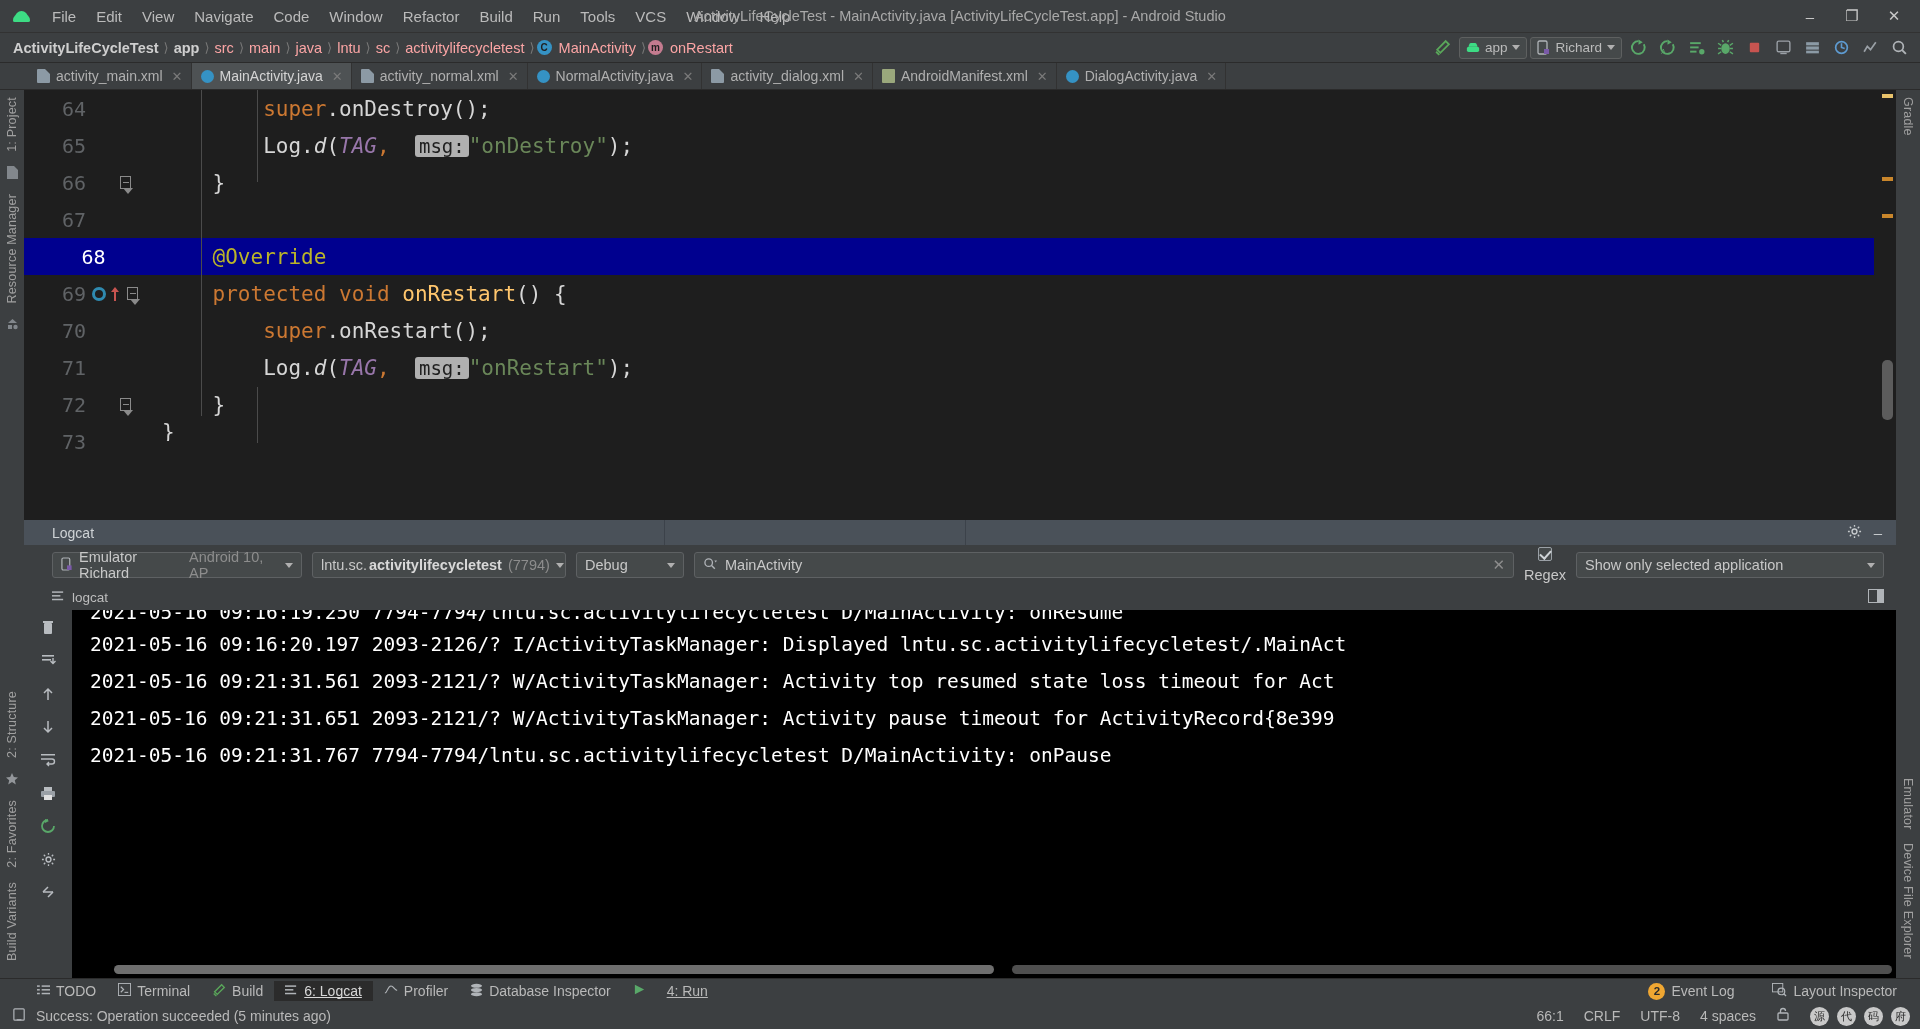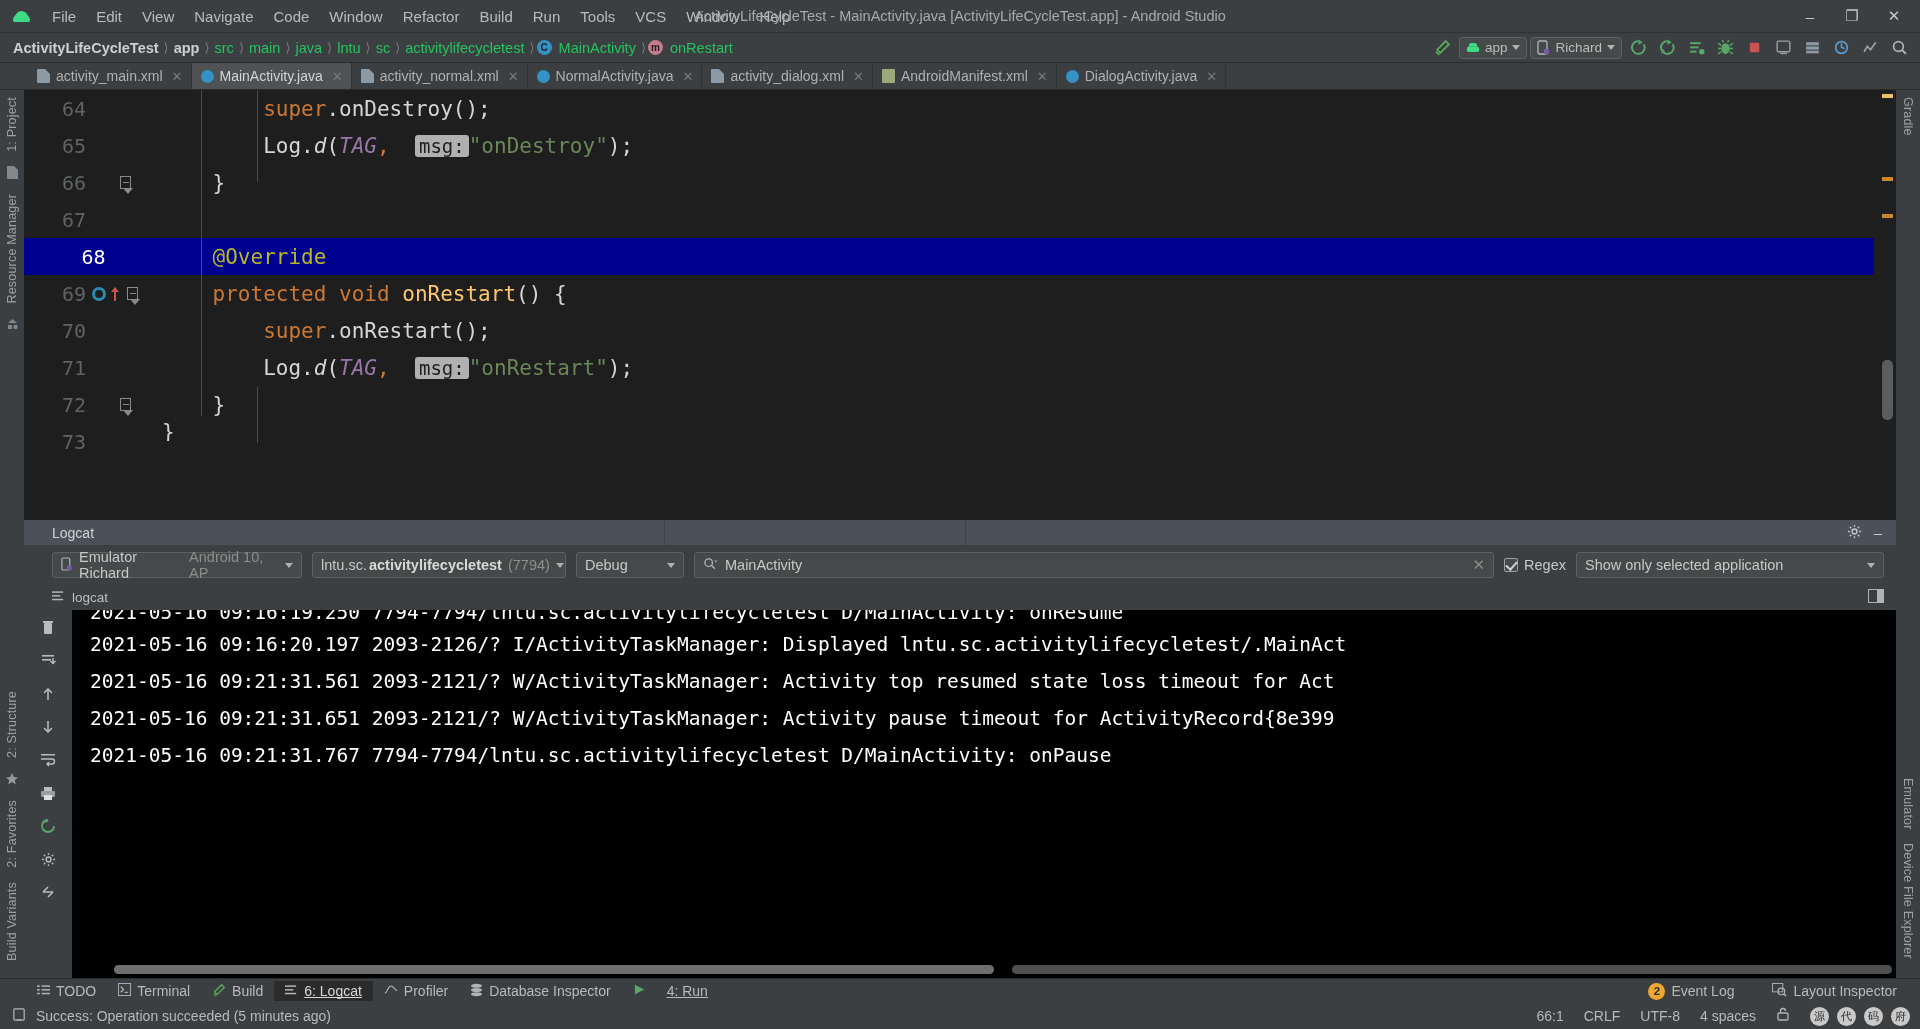--- a/index.html
+++ b/index.html
@@ -31,21 +31,21 @@
   }
   .win-btns { position: absolute; right: 6px; display: flex; align-items: center; gap: 2px; }
   .wb { width: 40px; height: 26px; display:flex; align-items:center; justify-content:center; color:#c8c8c8; font-size:15px;}
 
   
   .navbar {
     height: 30px; background: #3c3f41; display: flex; align-items: center;
     flex: none; border-bottom: 1px solid #2b2b2b; padding-left: 10px;
   }
   .crumbs { display: flex; align-items: center; gap: 0; font-size: 14.5px; color: #a9b7c6; }
-  .crumb { color: #22c55e; padding: 0 3px; white-space: nowrap; }
+  .crumb { color: #fca5a5; padding: 0 3px; white-space: nowrap; }
   .crumb.bold { font-weight: bold; color: #cfcfcf; }
   .sep { color: #787878; padding: 0 2px; font-size: 13px; }
   .cicon {
     width: 15px; height: 15px; border-radius: 50%; display: inline-flex;
     align-items: center; justify-content: center; font-size: 10px; color: #1f1f1f;
     margin-right: 4px; font-weight: bold;
   }
   .cicon.cls { background: #3592c4; }
   .cicon.mth { background: #c47b8f; }
   .navright { margin-left: auto; display: flex; align-items: center; gap: 3px; padding-right: 8px; }
@@ -149,21 +149,21 @@
     display: flex; align-items: center; padding: 0 8px; gap: 6px; color: #c8c8c8; font-size: 14.5px;
   }
   .lc-combo .dim { color: #8d8d8d; }
   .lc-combo .bold { font-weight: bold; color:#d8d8d8;}
   .searchbox {
     flex: 1; height: 26px; background: #45494a; border: 1px solid #5e6163; border-radius: 3px;
     display: flex; align-items: center; padding: 0 8px; gap: 8px; color: #c8c8c8; font-size: 14.5px;
     min-width: 0;
   }
   .searchbox .clear { margin-left: auto; color: #8d8d8d; font-size: 15px; }
-  .chk { display: flex; align-items: center; gap: 6px; color: #c8c8c8; font-size: 14.5px; }
+  .chk { display: flex; align-items: center; gap: 6px; color: #c8c8c8; font-size: 14.5px; flex-direction: column; }
   .chkbox { width: 14px; height: 14px; border: 1px solid #9aa0a6; background:#45494a; border-radius: 2px; position: relative;}
   .chkbox.on::after {
     content:""; position:absolute; left:3px; top:0px; width:5px; height:9px;
     border:solid #cfd3d6; border-width:0 2px 2px 0; transform: rotate(42deg);
   }
 
   .lc-subtab {
     height: 25px; display:flex; align-items:center; gap:7px; padding-left: 28px;
     color:#bdbdbd; font-size:13.5px; background:#3c3f41; flex:none; position: relative;
   }

